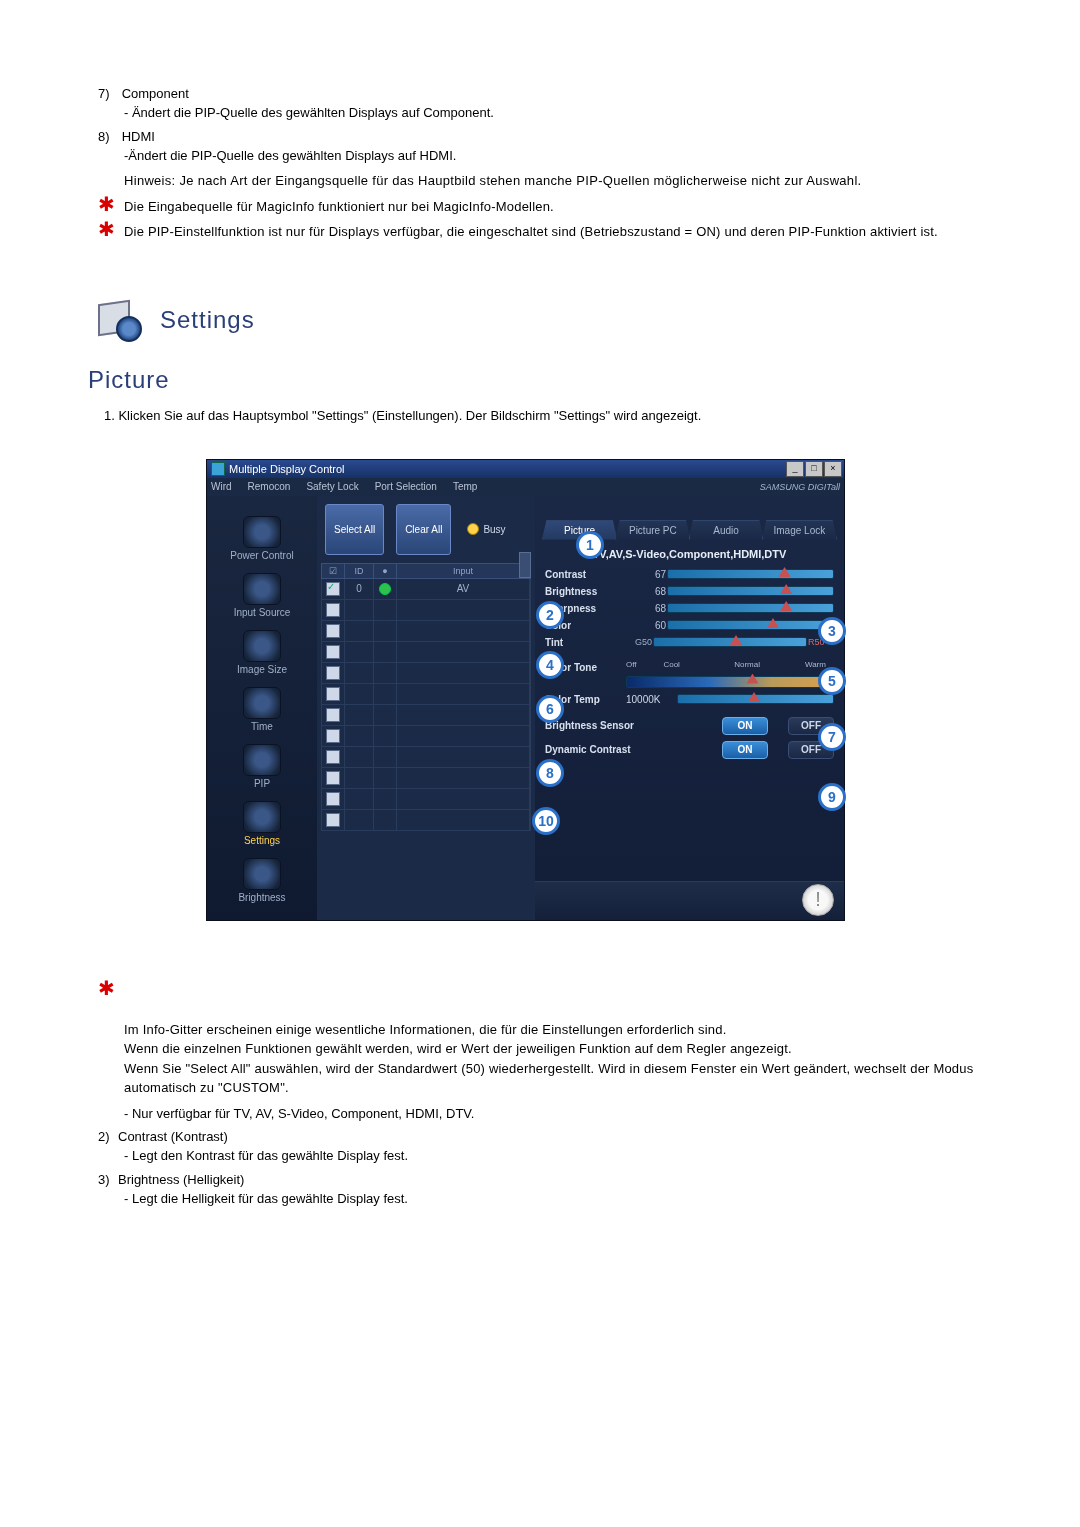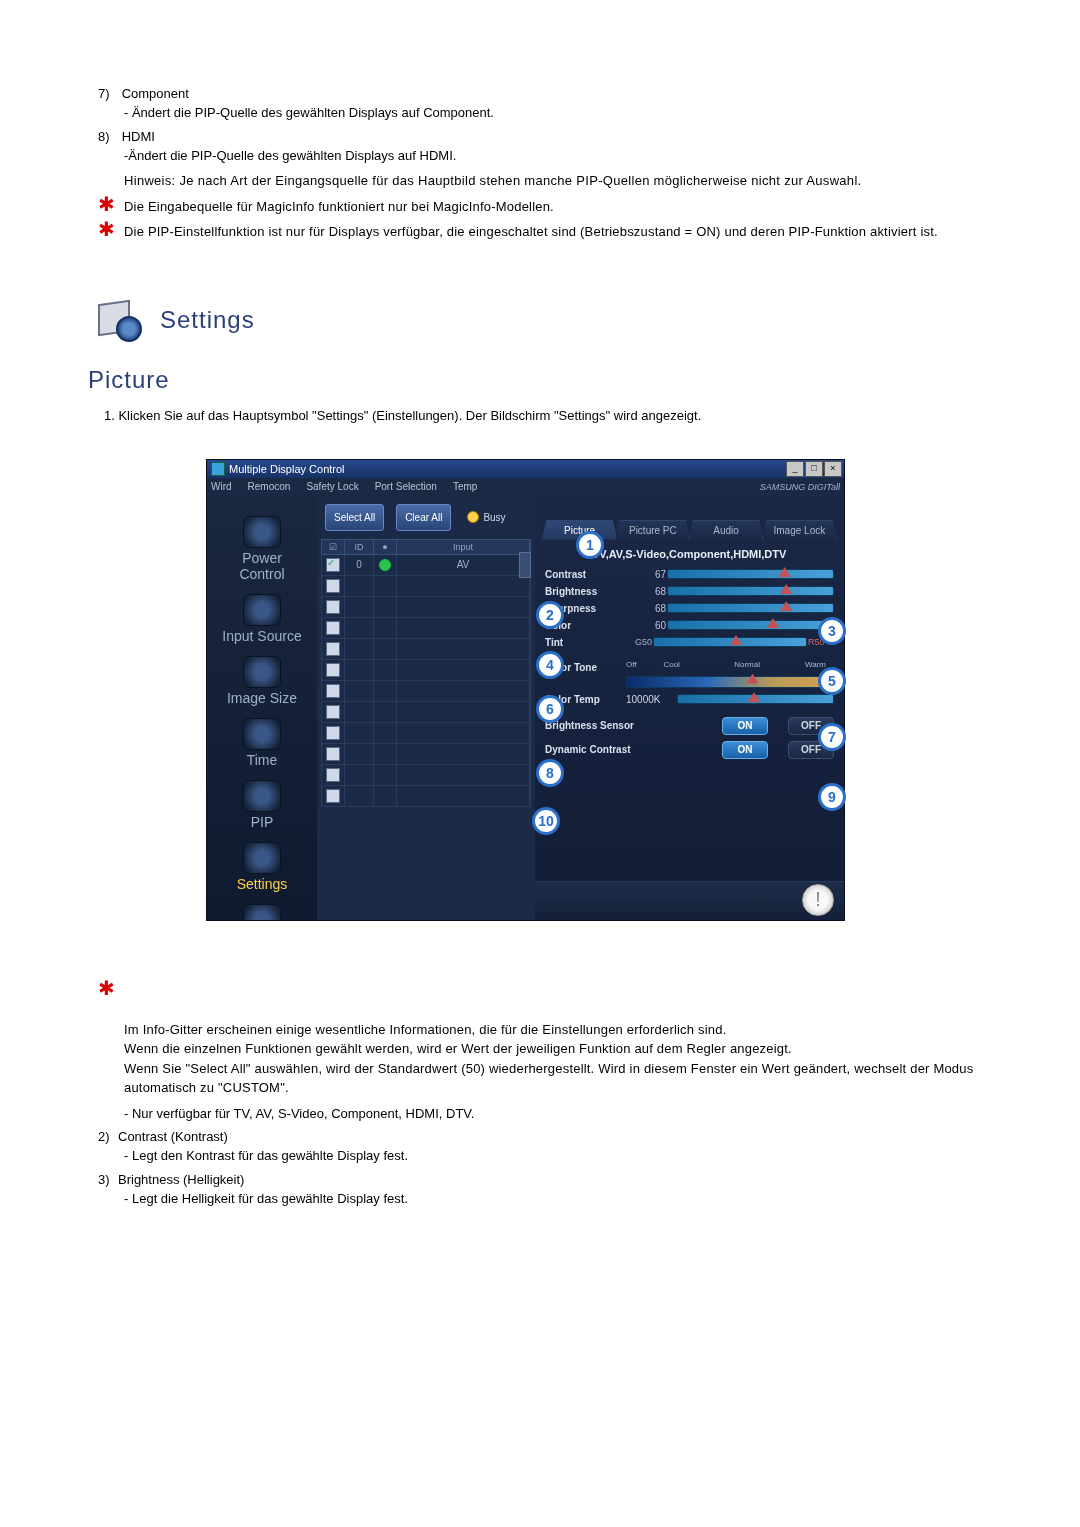--- a/index.html
+++ b/index.html
@@ -36,27 +36,27 @@
   .titlebar .t-left { display:flex; align-items:center; gap:4px; color:#fff; font-size:11px; }
   .titlebar .t-ico { width:12px; height:12px; background:#3aa3d8; border:1px solid #164; }
   .win-btns { display:flex; gap:1px; }
   .win-btn { width:16px; height:14px; background:#c8c8c8; border:1px solid #555; font-size:9px; line-height:12px; text-align:center; color:#000; }
   .menubar { height:18px; background:#1b2a44; display:flex; align-items:center; padding:0 4px; color:#b8c2d4; gap:16px; }
   .menubar span { cursor:default; }
   .brand { margin-left:auto; color:#9fb4cf; font-size:9px; font-style:italic; }
 
   .app-body { position:absolute; top:36px; left:0; right:0; bottom:0; display:flex; }
   .sidebar { width:110px; background:linear-gradient(#1a2740,#0f1a30); padding:20px 0 0 0; display:flex; flex-direction:column; align-items:center; gap:12px; }
-  .side-item { width:84px; text-align:center; color:#9fb0c8; font-size:14px; }
+  .side-item { width:84px; text-align:center; color:#9fb0c8; font-size:10px; }
   .side-item.active { color:#ffd24a; }
   .side-ico { width:36px; height:30px; margin:0 auto 2px auto; background:radial-gradient(circle,#3a5788 30%,#16243a 80%); border-radius:6px; border:1px solid #0a1224; }
 
   .mid { width:218px; background:#1b2a47; position:relative; }
   .mid-top { display:flex; gap:12px; padding:8px 8px 4px 8px; align-items:center; }
-  .pill-btn { background:linear-gradient(#4a6ba8,#2a4678); color:#fff; border:1px solid #6a88c8; border-radius:3px; padding:7px 8px; font-size:10px; }
+  .pill-btn { background:linear-gradient(#4a6ba8,#2a4678); color:#fff; border:1px solid #6a88c8; border-radius:3px; padding:19px 8px; font-size:10px; }
   .busy { display:flex; align-items:center; gap:4px; margin-left:4px; color:#cfd8e8; }
   .busy-dot { width:10px; height:10px; background:#ffd24a; border-radius:50%; border:1px solid #a68200; }
 
   .grid-head { display:flex; margin:4px 4px 0 4px; background:#24365a; border:1px solid #39507a; }
   .gh { border-right:1px solid #39507a; font-size:9px; color:#8fa4c6; text-align:center; padding:2px 0; }
   .gh.c1{width:22px;} .gh.c2{width:28px;} .gh.c3{width:22px;} .gh.c4{flex:1;}
   .grid-rows { margin:0 4px; }
   .grow { display:flex; border-left:1px solid #2a3c5c; border-right:1px solid #2a3c5c; border-bottom:1px solid #2a3c5c; height:20px; align-items:center; }
   .gc { border-right:1px solid #2a3c5c; height:100%; display:flex; align-items:center; justify-content:center; }
   .gc.c1{width:22px;} .gc.c2{width:28px; color:#9fb0c8;} .gc.c3{width:22px;} .gc.c4{flex:1; color:#9fb0c8;}

